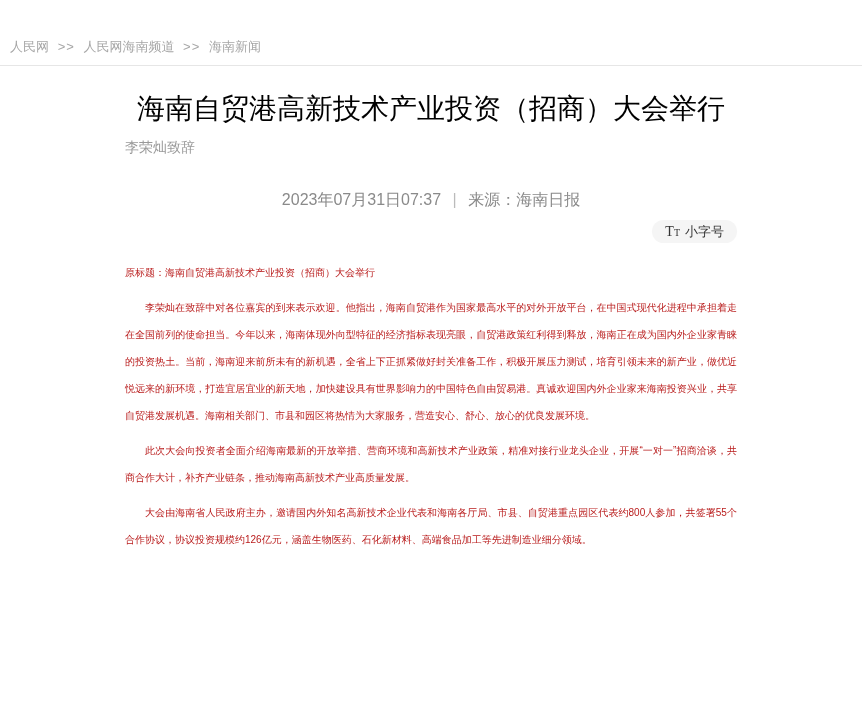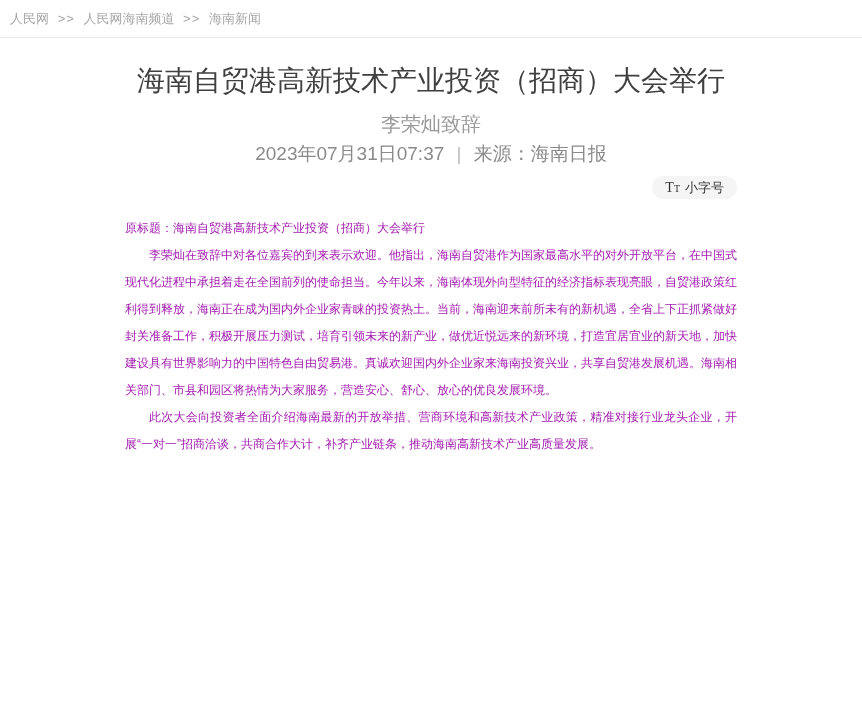--- a/index.html
+++ b/index.html
@@ -8,47 +8,48 @@
     background: #ffffff;
     font-family: "Liberation Sans", "DejaVu Sans", sans-serif;
     overflow: hidden;
     color: #333;
   }
   
   .breadcrumb {
     padding: 10px 10px 9px 10px;
     font-size: 13px;
     color: #a6a6a6;
+    margin-top: 28px;
   }
   .breadcrumb .crumb { color: #a6a6a6; text-decoration: none; cursor: pointer; }
   .breadcrumb .sep { margin: 0 5px; letter-spacing: 1px; color: #a6a6a6; }
   .top-divider { border: none; border-top: 1px solid #e6e6e6; margin: 0; }
 
   
   .content { width: 612px; margin: 0 auto; }
 
   .title {
     margin: 25px 0 0 0;
     text-align: center;
     font-size: 28px;
     font-weight: 400;
-    color: #404040;
+    color: #000000;
     line-height: 1.25;
   }
   .subtitle {
-    text-align: center;
+    text-align: left;
     color: #999;
-    font-size: 20px;
+    font-size: 14px;
     margin-top: 13px;
   }
   .meta {
     text-align: center;
     color: #8a8a8a;
-    font-size: 19px;
-    margin-top: 3px;
+    font-size: 16px;
+    margin-top: 33px;
   }
   .meta .pipe { margin: 0 7px; color: #bbb; }
 
   .toolbar { display: flex; justify-content: flex-end; margin-top: 9px; }
   .pill {
     border: none;
     background: #f5f5f5;
     border-radius: 12px;
     height: 23px;
     padding: 0 13px;
@@ -64,24 +65,24 @@
     margin-right: 5px;
     color: #333;
     display: inline-flex;
     align-items: baseline;
   }
   .t-big { font-size: 14px; }
   .t-small { font-size: 10px; }
 
   article { margin-top: 4px; }
   article p {
-    font-size: 12px;
+    font-size: 10px;
     line-height: 27px;
-    color: #a21caf;
-    margin: 0 0;
+    color: #b91c1c;
+    margin: 8px 0;
     text-indent: 2em;
     text-align: justify;
   }
   p.orig { text-indent: 0; margin-top: 16px; }
 </style>
 </head>
 <body>
 
 <div>
 
@@ -114,18 +115,19 @@
             <span class="t-small">T</span>
           </span>
         <span>小字号</span>
       </button>
     </div>
 
     <article>
       <p class="orig">原标题：海南自贸港高新技术产业投资（招商）大会举行</p>
       <p>李荣灿在致辞中对各位嘉宾的到来表示欢迎。他指出，海南自贸港作为国家最高水平的对外开放平台，在中国式现代化进程中承担着走在全国前列的使命担当。今年以来，海南体现外向型特征的经济指标表现亮眼，自贸港政策红利得到释放，海南正在成为国内外企业家青睐的投资热土。当前，海南迎来前所未有的新机遇，全省上下正抓紧做好封关准备工作，积极开展压力测试，培育引领未来的新产业，做优近悦远来的新环境，打造宜居宜业的新天地，加快建设具有世界影响力的中国特色自由贸易港。真诚欢迎国内外企业家来海南投资兴业，共享自贸港发展机遇。海南相关部门、市县和园区将热情为大家服务，营造安心、舒心、放心的优良发展环境。</p>
       <p>此次大会向投资者全面介绍海南最新的开放举措、营商环境和高新技术产业政策，精准对接行业龙头企业，开展“一对一”招商洽谈，共商合作大计，补齐产业链条，推动海南高新技术产业高质量发展。</p>
+      <p>大会由海南省人民政府主办，邀请国内外知名高新技术企业代表和海南各厅局、市县、自贸港重点园区代表约800人参加，共签署55个合作协议，协议投资规模约126亿元，涵盖生物医药、石化新材料、高端食品加工等先进制造业细分领域。</p>
 
     </article>
 
   </div>
 
 </div>
 
 </body></html>

